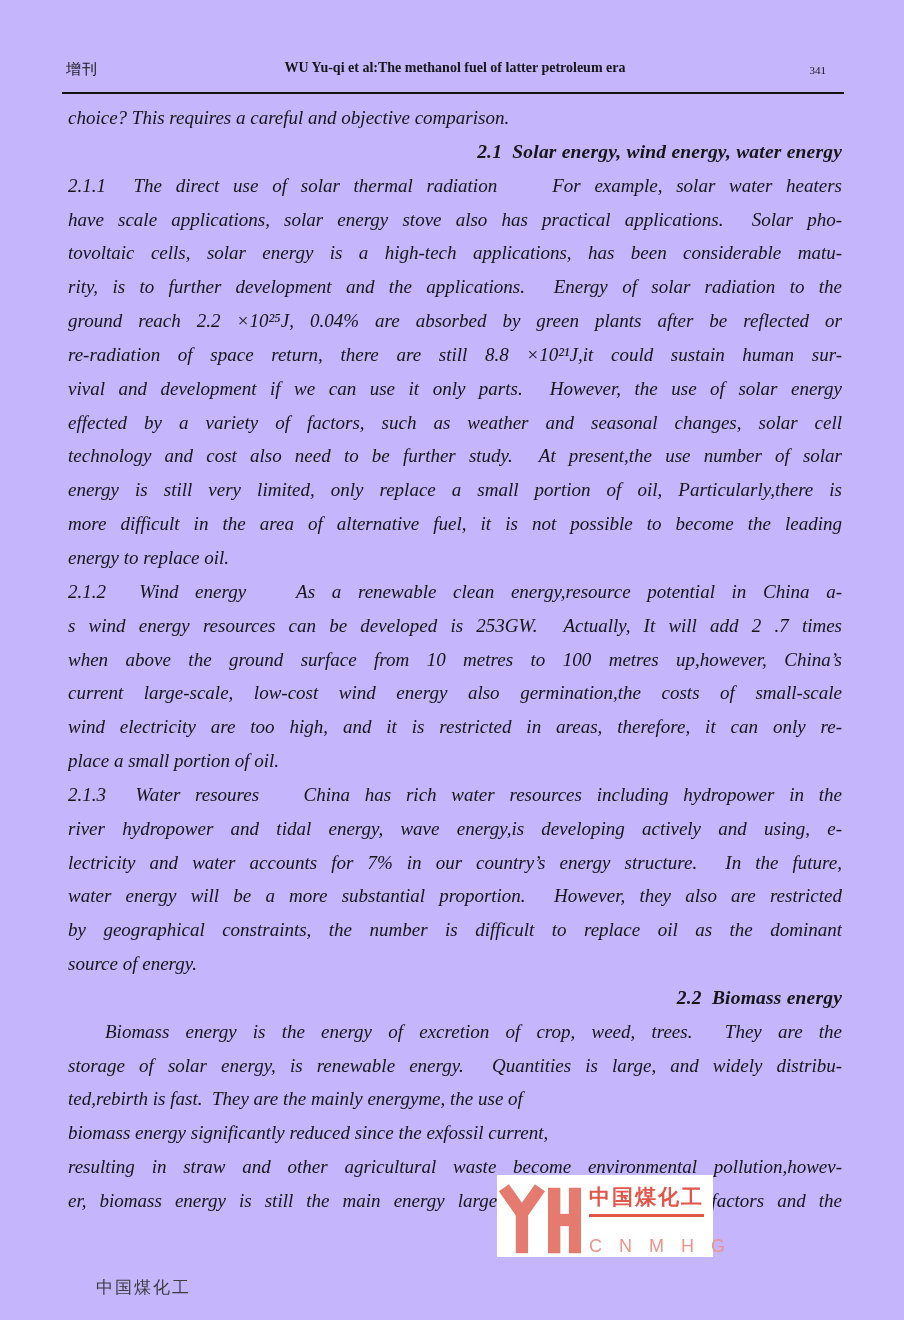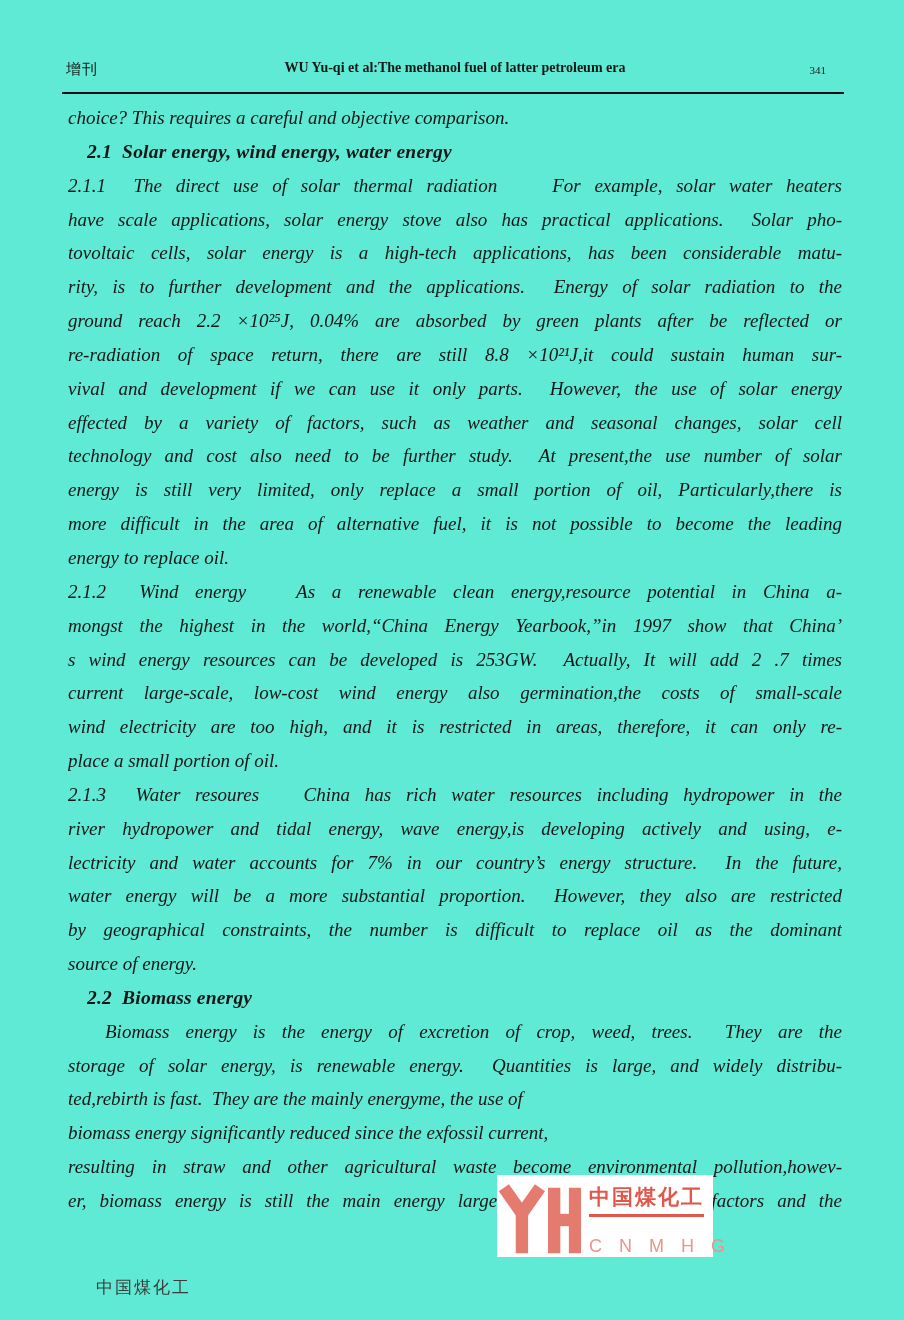--- a/index.html
+++ b/index.html
@@ -1,21 +1,21 @@
 <!DOCTYPE html>
 <html><head>
 <meta charset="utf-8">
 <style>
   * { margin:0; padding:0; box-sizing:border-box; }
   html,body { background:#ffffff; }
   .page {
     position:relative;
     width:904px; height:1320px;
     margin:0 auto;
-    background:#5eead4;
+    background:#c4b5fd;
     font-family:"Liberation Serif","DejaVu Serif",serif;
     color:#161616;
     overflow:hidden;
   }
   
   .hdr {
     position:absolute; top:58px; left:66px; right:60px; height:22px;
   }
   .hdr-left {
     position:absolute; left:0; top:2px;
@@ -39,21 +39,21 @@
   }
   .line {
     height:33.85px; line-height:33.85px;
     font-size:19px;
     overflow:hidden;
     white-space:normal;
     font-style:italic;
   }
   .t-line { text-align:justify; text-align-last:justify; }
   .t-end  { text-align:left; }
-  .t-heading { font-weight:700; font-size:19.5px; text-align:left; letter-spacing:0.2px;margin-left:19px; }
+  .t-heading { font-weight:700; font-size:19.5px; text-align:right; letter-spacing:0.2px;margin-left:19px; }
   .t-split { display:flex; justify-content:flex-start; }
   .indent { text-indent:37px; }
   
   .watermark {
     position:absolute; left:497px; top:1175px; width:216px; height:82px;
     background:#ffffff;
     display:flex; align-items:flex-end; gap:8px;
     z-index:5;
   }
   .wm-logo { width:84px; height:74px; flex:0 0 auto; opacity:0.88; }
@@ -96,22 +96,22 @@
       <div class="line t-line">rity, is to further development and the applications.&nbsp; Energy of solar radiation to the</div>
       <div class="line t-line">ground reach 2.2 ×10²⁵J, 0.04% are absorbed by green plants after be reflected or</div>
       <div class="line t-line">re-radiation of space return, there are still 8.8 ×10²¹J,it could sustain human sur-</div>
       <div class="line t-line">vival and development if we can use it only parts.&nbsp; However, the use of solar energy</div>
       <div class="line t-line">effected by a variety of factors, such as weather and seasonal changes, solar cell</div>
       <div class="line t-line">technology and cost also need to be further study.&nbsp; At present,the use number of solar</div>
       <div class="line t-line">energy is still very limited, only replace a small portion of oil, Particularly,there is</div>
       <div class="line t-line">more difficult in the area of alternative fuel, it is not possible to become the leading</div>
       <div class="line t-end">energy to replace oil.</div>
       <div class="line t-line">2.1.2&nbsp;&nbsp;Wind energy&nbsp;&nbsp;&nbsp;As a renewable clean energy,resource potential in China a-</div>
-      <div class="line t-line">mongst the highest in the world,“China Energy Yearbook,”in 1997 show that China’</div>
       <div class="line t-line">s wind energy resources can be developed is 253GW.&nbsp; Actually, It will add 2 .7 times</div>
+      <div class="line t-line">when above the ground surface from 10 metres to 100 metres up,however, China’s</div>
       <div class="line t-line">current large-scale, low-cost wind energy also germination,the costs of small-scale</div>
       <div class="line t-line">wind electricity are too high, and it is restricted in areas, therefore, it can only re-</div>
       <div class="line t-end">place a small portion of oil.</div>
       <div class="line t-line">2.1.3&nbsp;&nbsp;Water resoures&nbsp;&nbsp;&nbsp;China has rich water resources including hydropower in the</div>
       <div class="line t-line">river hydropower and tidal energy, wave energy,is developing actively and using, e-</div>
       <div class="line t-line">lectricity and water accounts for 7% in our country’s energy structure.&nbsp; In the future,</div>
       <div class="line t-line">water energy will be a more substantial proportion.&nbsp; However, they also are restricted</div>
       <div class="line t-line">by geographical constraints, the number is difficult to replace oil as the dominant</div>
       <div class="line t-end">source of energy.</div>
       <div class="line t-heading">2.2&nbsp;&nbsp;Biomass energy</div>

